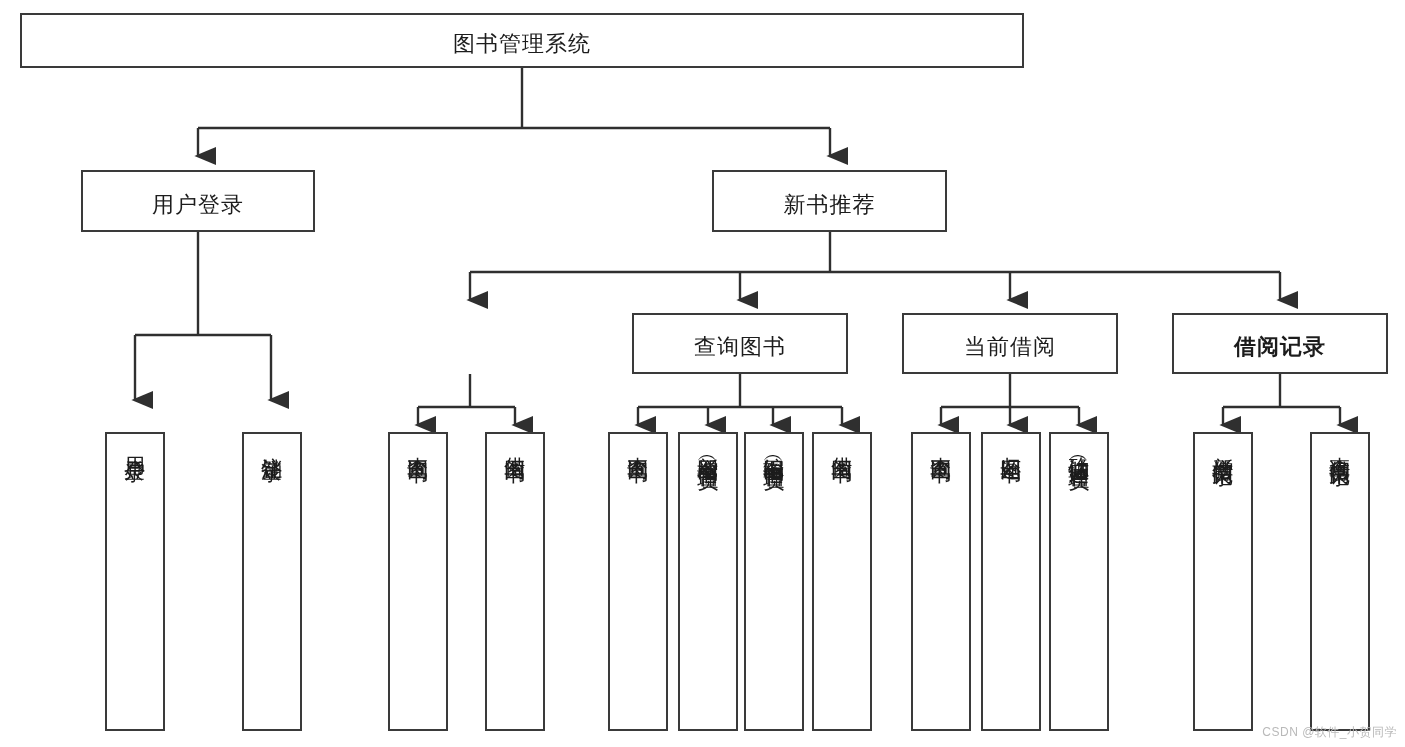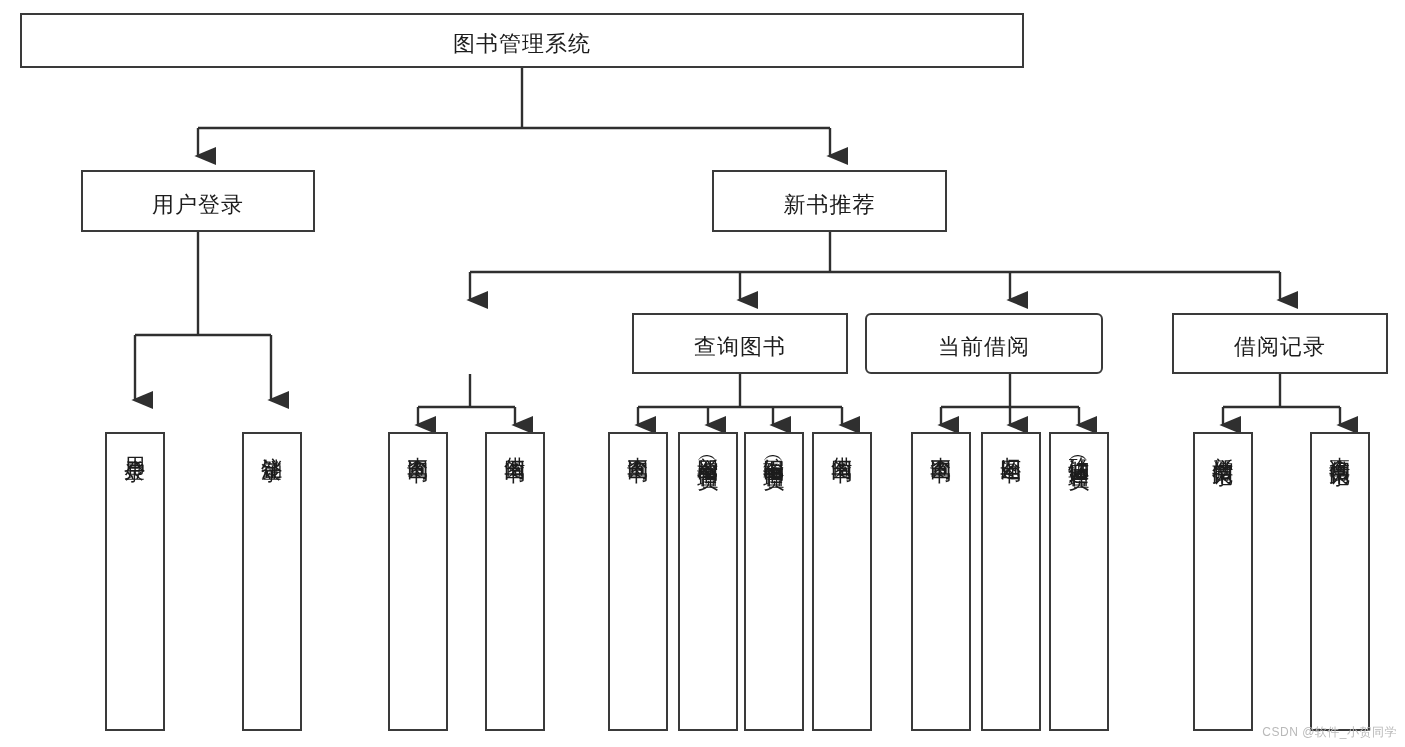--- a/index.html
+++ b/index.html
@@ -128,24 +128,24 @@
   <div class="node node-h" style="left:81px; top:170px; width:234px; height:62px;">
     <span class="label">用户登录</span>
   </div>
   <div class="node node-h" style="left:712px; top:170px; width:235px; height:62px;">
     <span class="label">新书推荐</span>
   </div>
 
   <div class="node node-h" style="left:632px; top:313px; width:216px; height:61px;">
     <span class="label">查询图书</span>
   </div>
-  <div class="node node-h" style="left:865px; top:313px; width:238px; height:61px;border-radius:6px;">
+  <div class="node node-h" style="left:902px; top:313px; width:216px; height:61px;">
     <span class="label">当前借阅</span>
   </div>
-  <div class="node node-h" style="left:1172px; top:313px; width:216px; height:61px;">
+  <div class="node node-h" style="left:1172px; top:313px; width:216px; height:61px;font-weight:bold;">
     <span class="label">借阅记录</span>
   </div>
 
   <div class="node node-v" style="left:105px; top:432px; width:60px; height:299px;">
     <span class="label">用户登录</span>
   </div>
   <div class="node node-v" style="left:242px; top:432px; width:60px; height:299px;">
     <span class="label">注销登录</span>
   </div>
 

